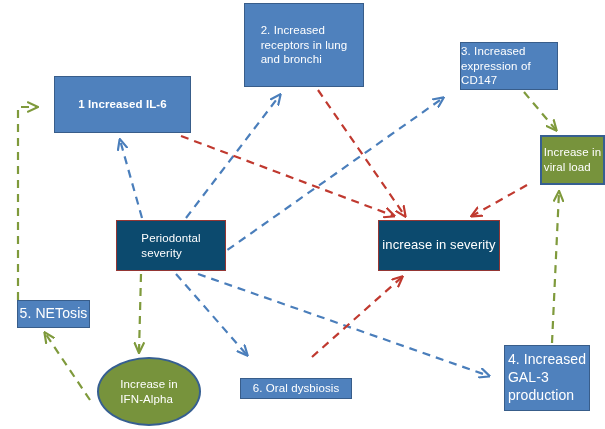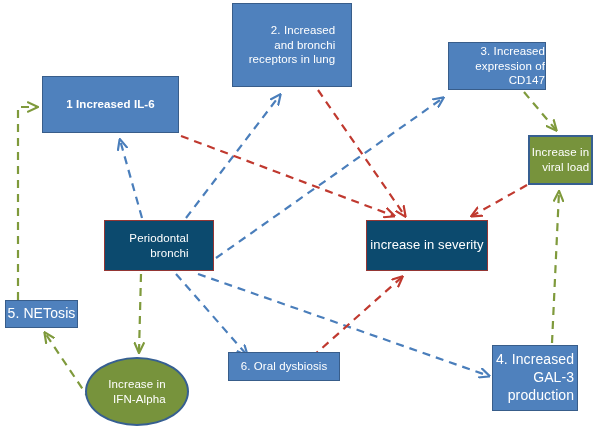--- a/index.html
+++ b/index.html
@@ -22,25 +22,26 @@
     width: 605px;
     height: 429px;
     pointer-events: none;
   }
   .node {
     position: absolute;
     box-sizing: border-box;
     display: flex;
     align-items: center;
     justify-content: center;
-    text-align: right;
+    text-align: left;
     color: #ffffff;
     line-height: 1.28;
     letter-spacing: 0.1px;
     z-index: 3;
+    margin-left: 12px;
   }
   .node-blue {
     background: #4f81bd;
     border: 1px solid #385d8a;
   }
   .node-red {
     background: #0c4a6e;
     border: 1px solid #943634;
   }
   .node-green {
@@ -109,43 +110,43 @@
 
   <div class="node node-blue" style="left:42px; top:76px; width:137px; height:57px; font-size:11.5px;font-weight:bold;">
     <div>
       <span>1    Increased IL-6</span>
     </div>
   </div>
 
   <div class="node node-blue" style="left:232px; top:3px; width:120px; height:84px; font-size:11.5px;">
     <div>
       <span>2. Increased</span>
+      <span>receptors in lung</span>
       <span>and bronchi</span>
-      <span>receptors in lung</span>
     </div>
   </div>
 
   <div class="node node-blue" style="left:448px; top:42px; width:98px; height:48px; font-size:11.5px;">
     <div>
       <span>3. Increased</span>
       <span>expression of CD147</span>
     </div>
   </div>
 
   <div class="node node-green" style="left:528px; top:135px; width:65px; height:50px; font-size:11.5px; border:2px solid #365f91;">
     <div>
       <span>Increase in</span>
       <span>viral load</span>
     </div>
   </div>
 
   <div class="node node-red" style="left:104px; top:220px; width:110px; height:51px; font-size:11.5px;">
     <div>
       <span>Periodontal</span>
-      <span>bronchi</span>
+      <span>severity</span>
     </div>
   </div>
 
   <div class="node node-red" style="left:366px; top:220px; width:122px; height:51px; font-size:13px;">
     <div>
       <span>increase in severity</span>
     </div>
   </div>
 
   <div class="node node-blue" style="left:5px; top:300px; width:73px; height:28px; font-size:14px;">
@@ -154,21 +155,21 @@
     </div>
   </div>
 
   <div class="node node-ellipse" style="left:85px; top:357px; width:104px; height:69px; font-size:11.5px;">
     <div class="node-ellipse-inner">
       <span>Increase in</span>
       <span>IFN-Alpha</span>
     </div>
   </div>
 
-  <div class="node node-blue" style="left:228px; top:352px; width:112px; height:29px; font-size:11.5px;">
+  <div class="node node-blue" style="left:228px; top:378px; width:112px; height:21px; font-size:11.5px;">
     <div>
       <span>6. Oral dysbiosis</span>
     </div>
   </div>
 
   <div class="node node-blue" style="left:492px; top:345px; width:86px; height:66px; font-size:14px;">
     <div>
       <span>4. Increased</span>
       <span>GAL-3</span>
       <span>production</span>

